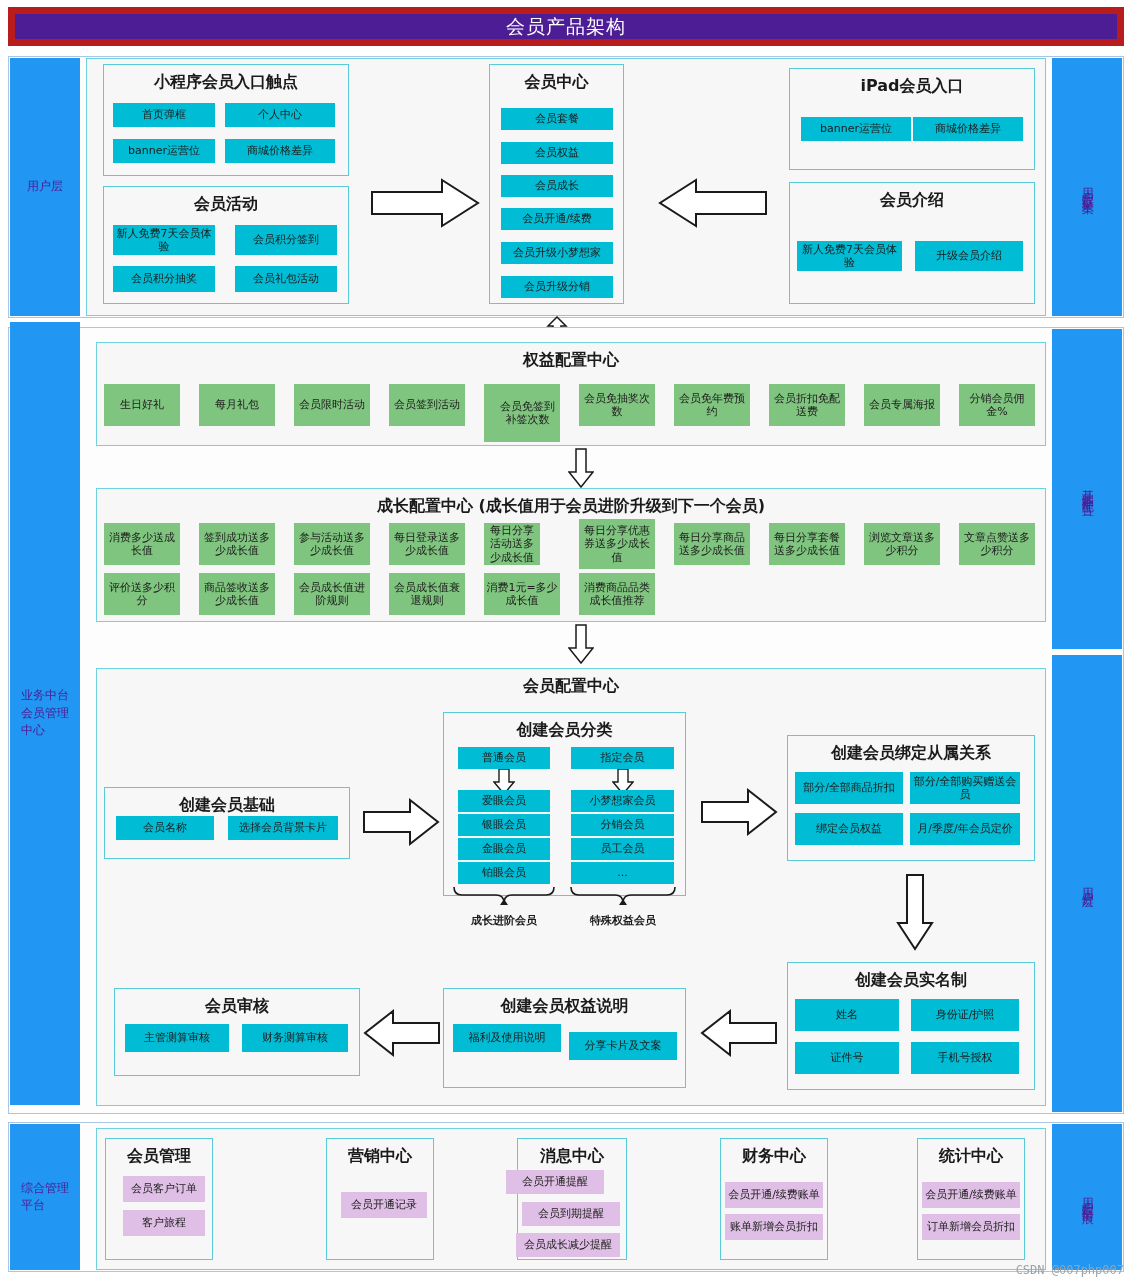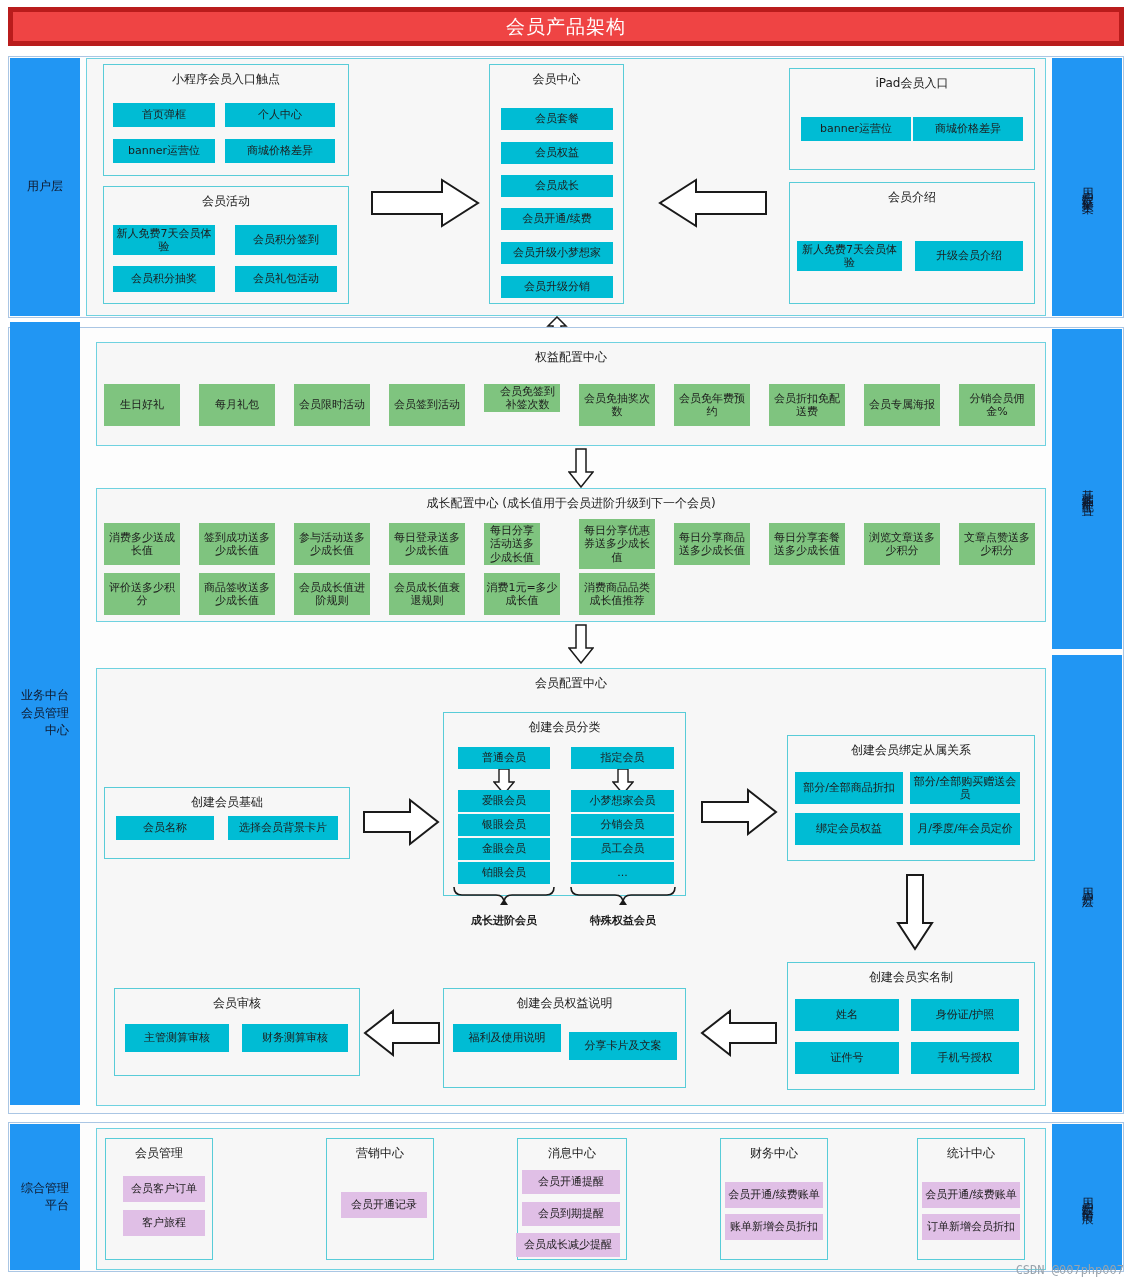--- a/index.html
+++ b/index.html
@@ -15,22 +15,22 @@
     height: 1281px;
     background: #ffffff;
     overflow: hidden;
   }
 
   
   .title-bar {
     position: absolute;
     left: 8px; top: 7px;
     width: 1116px; height: 39px;
-    background: #ef4444;
-    border: 5px solid #b91c1c;
+    background: #4c1d95;
+    border: 7px solid #b91c1c;
     color: #ffffff;
     font-size: 19px;
     display: flex; align-items: center; justify-content: center;
     letter-spacing: 1px;
   }
 
   
   .band {
     position: absolute;
     border: 1px solid #aac6e4;
@@ -39,43 +39,43 @@
   .band-inner {
     position: absolute;
     border: 1px solid #6fd2e0;
     background: #f7f7f7;
   }
 
   
   .rail {
     position: absolute;
     background: #2196f3;
-    color: #0f172a;
+    color: #4c1d95;
     display: flex; align-items: center; justify-content: center;
-    text-align: right;
+    text-align: left;
     font-size: 12px;
     line-height: 1.45;
     padding: 4px;
   }
   .rail.vert {
     writing-mode: vertical-rl;
     letter-spacing: 3px;
     font-size: 12px;
   }
 
   
   .card {
     position: absolute;
     background: #f7f7f7;
     border: 1px solid #58ccd8;
   }
   .card-title {
     text-align: center;
-    font-size: 12px;
-    font-weight: normal;
+    font-size: 16px;
+    font-weight: bold;
     color: #1a1a1a;
     padding-top: 7px;
     line-height: 1.25;
   }
 
   
   .chip {
     position: absolute;
     display: flex; align-items: center; justify-content: center;
     text-align: center;
@@ -196,21 +196,21 @@
     <span>用户分层</span>
   </div>
 
   <div class="band-inner" style="left:96px; top:342px; width:950px; height:104px;">
     <div class="card-title">权益配置中心</div>
   </div>
   <div class="chip green" style="left:104px; top:384px; width:76px; height:42px;">生日好礼</div>
   <div class="chip green" style="left:199px; top:384px; width:76px; height:42px;">每月礼包</div>
   <div class="chip green" style="left:294px; top:384px; width:76px; height:42px;">会员限时活动</div>
   <div class="chip green" style="left:389px; top:384px; width:76px; height:42px;">会员签到活动</div>
-  <div class="chip green" style="left:484px; top:384px; width:76px; height:28px;padding-left:13px;">会员免签到补签次数</div>
+  <div class="chip green" style="left:484px; top:384px; width:76px; height:58px;padding-left:13px;">会员免签到补签次数</div>
   <div class="chip green" style="left:579px; top:384px; width:76px; height:42px;">会员免抽奖次数</div>
   <div class="chip green" style="left:674px; top:384px; width:76px; height:42px;">会员免年费预约</div>
   <div class="chip green" style="left:769px; top:384px; width:76px; height:42px;">会员折扣免配送费</div>
   <div class="chip green" style="left:864px; top:384px; width:76px; height:42px;">会员专属海报</div>
   <div class="chip green" style="left:959px; top:384px; width:76px; height:42px;">分销会员佣金%</div>
 
   <div class="arrow" style="left:568px; top:448px; width:26px; height:40px;">
     <svg width="26" height="40" viewBox="0 0 26 40">
       <polygon points="8,1 18,1 18,24 25,24 13,39 1,24 8,24" fill="#ffffff" stroke="#1a1a1a" stroke-width="1.5"></polygon>
     </svg>
@@ -370,21 +370,21 @@
   <div class="chip lilac" style="left:123px; top:1210px; width:82px; height:26px;">客户旅程</div>
 
   <div class="card" style="left:326px; top:1138px; width:108px; height:122px;">
     <div class="card-title">营销中心</div>
   </div>
   <div class="chip lilac" style="left:341px; top:1192px; width:86px; height:26px;">会员开通记录</div>
 
   <div class="card" style="left:517px; top:1138px; width:110px; height:122px;">
     <div class="card-title">消息中心</div>
   </div>
-  <div class="chip lilac" style="left:522px; top:1170px; width:98px; height:24px;">会员开通提醒</div>
+  <div class="chip lilac" style="left:506px; top:1170px; width:98px; height:24px;">会员开通提醒</div>
   <div class="chip lilac" style="left:522px; top:1202px; width:98px; height:24px;">会员到期提醒</div>
   <div class="chip lilac" style="left:516px; top:1233px; width:104px; height:24px;">会员成长减少提醒</div>
 
   <div class="card" style="left:720px; top:1138px; width:108px; height:122px;">
     <div class="card-title">财务中心</div>
   </div>
   <div class="chip lilac" style="left:725px; top:1182px; width:98px; height:26px;">会员开通/续费账单</div>
   <div class="chip lilac" style="left:725px; top:1214px; width:98px; height:26px;">账单新增会员折扣</div>
 
   <div class="card" style="left:917px; top:1138px; width:108px; height:122px;">

